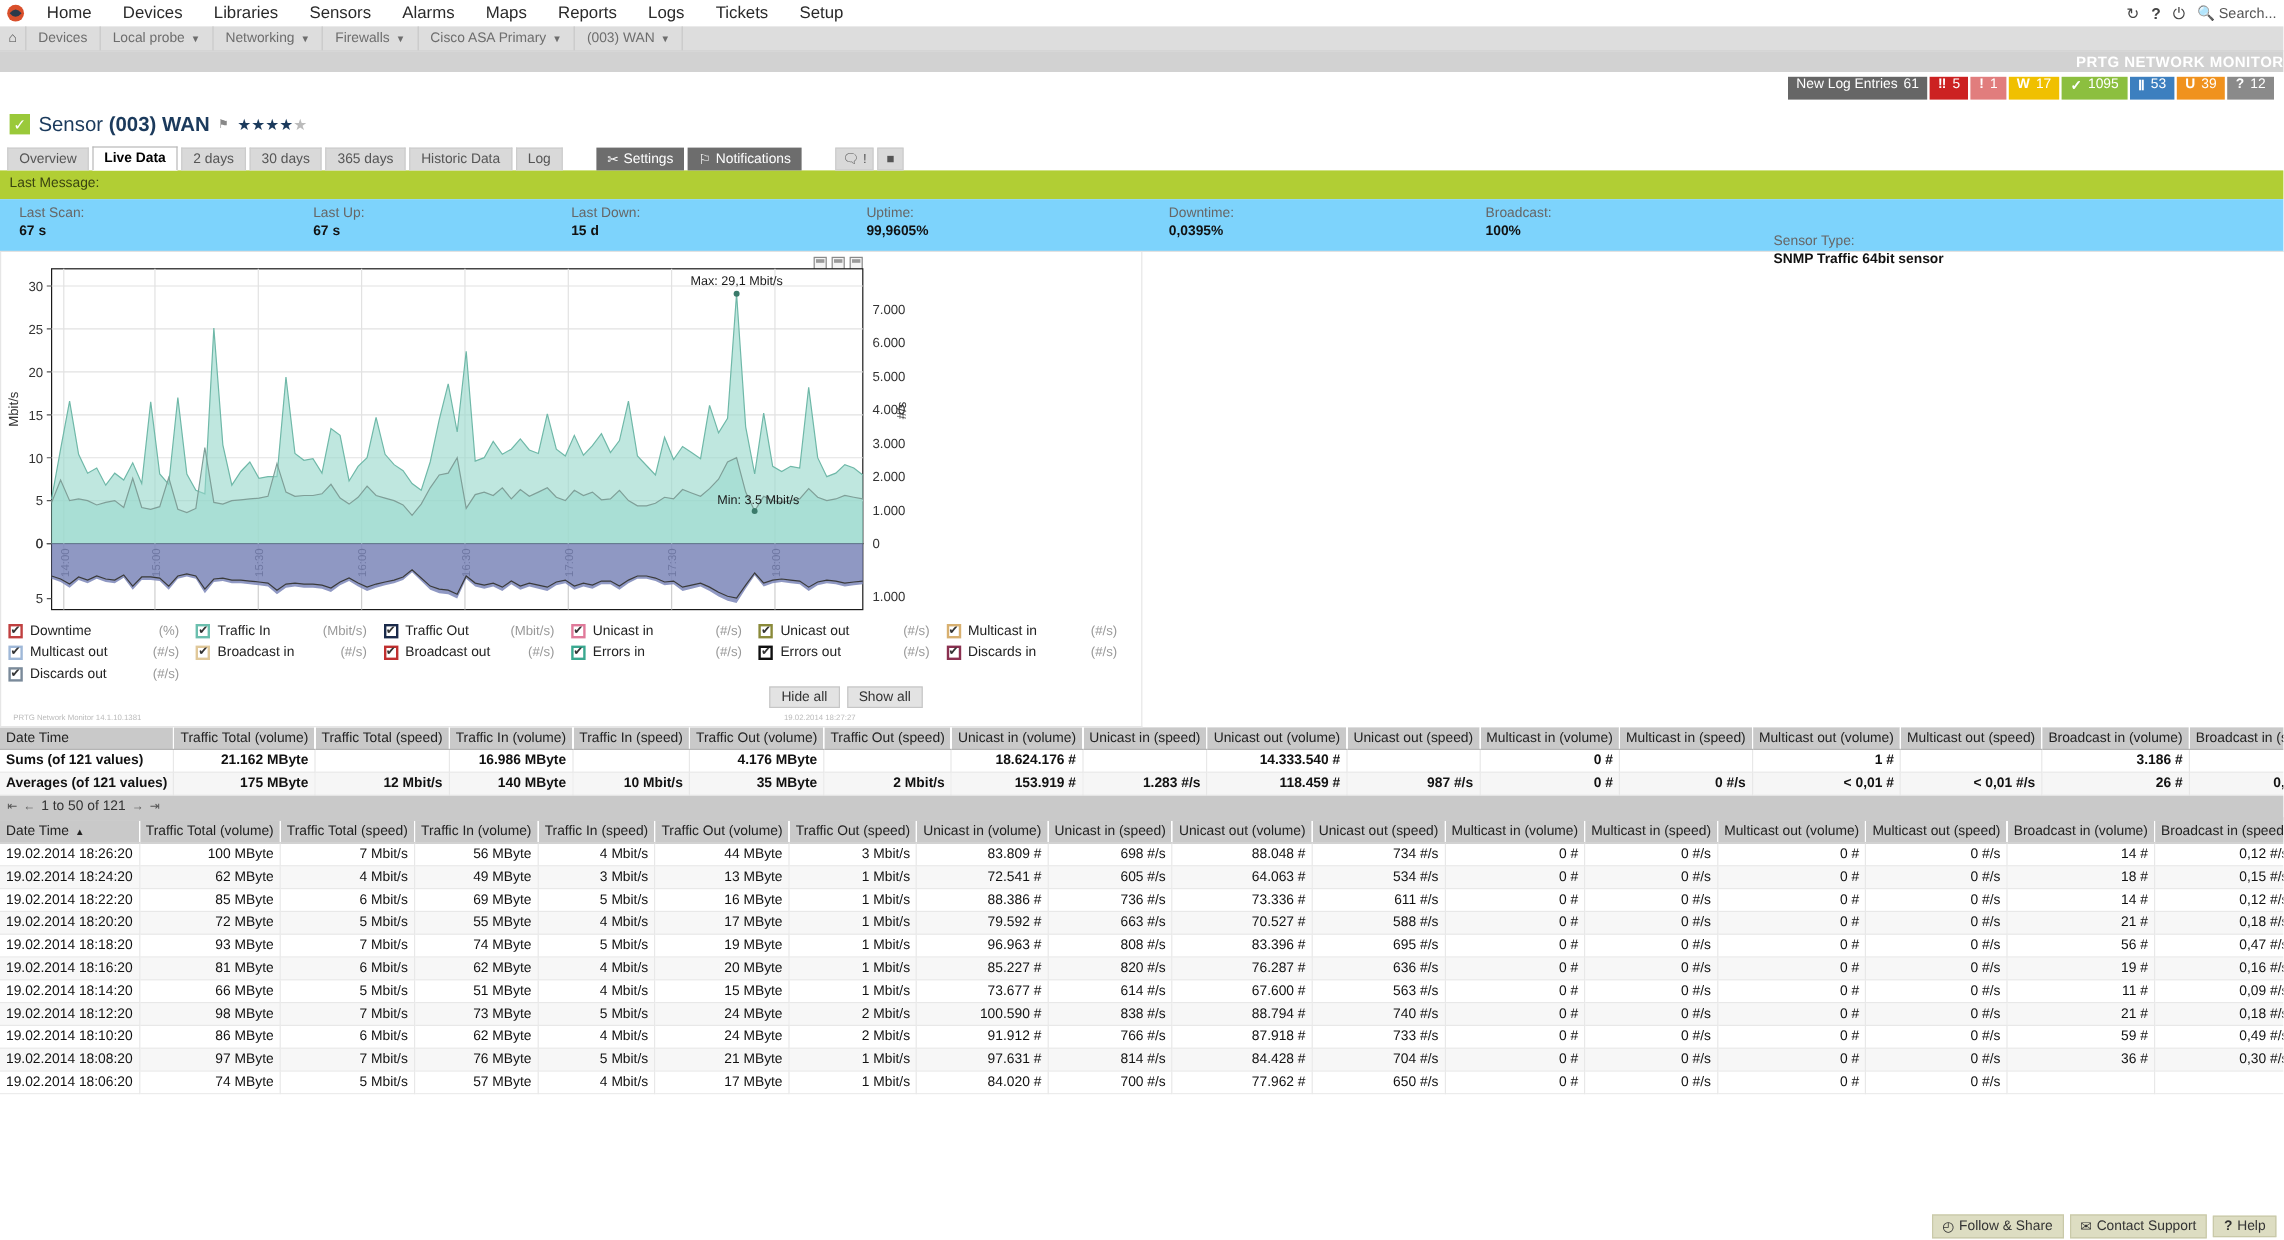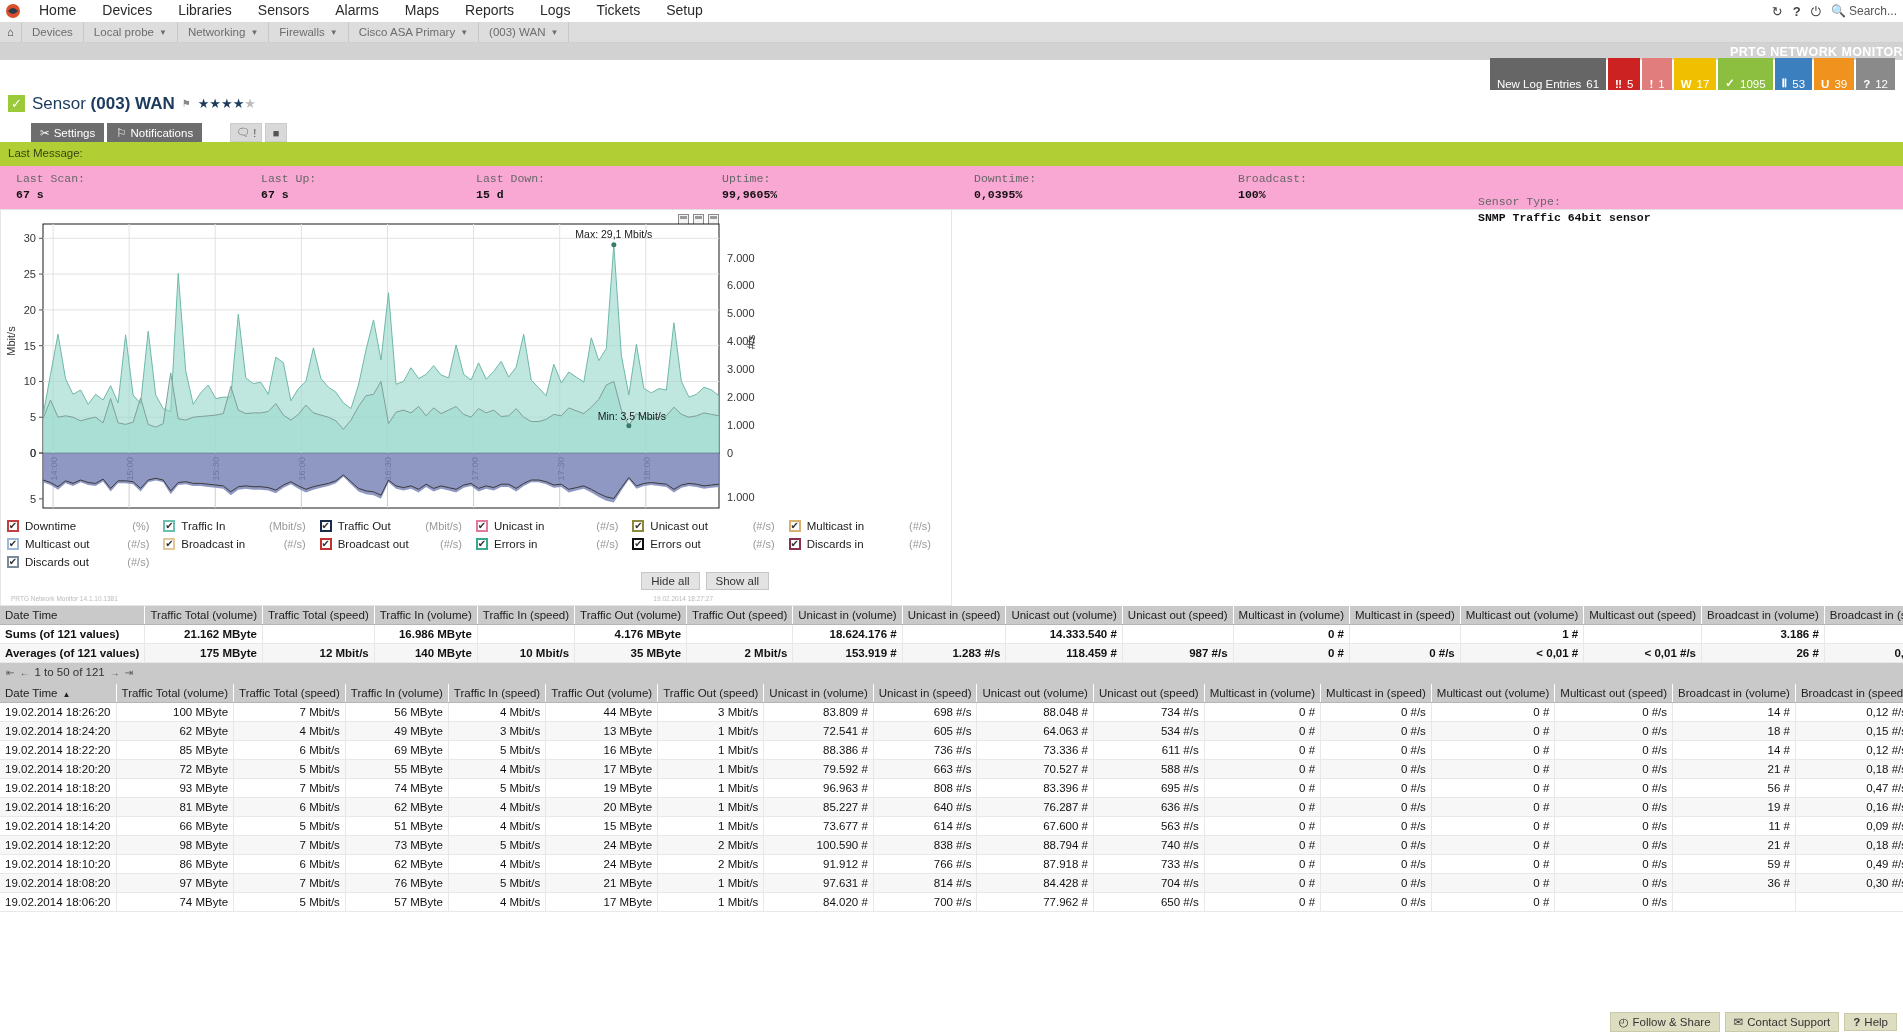--- a/index.html
+++ b/index.html
@@ -84,22 +84,22 @@
 
   
   .statusrow {
     height: 27px;
     background: #ffffff;
     display: flex; align-items: center; justify-content: flex-end;
     padding-right: 8px;
     gap: 2px;
   }
   .badge {
-    height: 32px;
-    display: flex; align-items: flex-end;
+    height: 19px;
+    display: flex; align-items: flex-start;
     padding: 0 7px;
     font-size: 11.5px;
     color: #fff;
     cursor: pointer;
     gap: 5px;
     white-space: nowrap;
   }
   .badge .bnum { font-weight: normal; }
   .badge-log { background: #666666; }
   .badge-down { background: #cc2222; }
@@ -185,26 +185,25 @@
   
   .lastmsg {
     background: #b1ce34;
     padding: 5px 8px 7px 8px;
   }
   .lastmsg-label { font-size: 11.5px; color: #3a4410; }
   .lastmsg-value { font-size: 16px; font-weight: bold; color: #1a1a1a; margin-top: 2px; }
 
   
   .infostrip {
-    background: #f9a8d4;
+    background: #7dd3fc;
     height: 44px;
     display: flex;
     align-items: center;
     border-bottom: 1px solid #e2e2e2;
-    font-family: Liberation Mono, monospace;
   }
   .info-cell { padding-left: 8px; }
   .info-label { font-size: 11.5px; color: #666; }
   .info-value { font-size: 11.5px; color: #111; font-weight: bold; margin-top: 3px; }
 
   
   .chart-panel {
     width: 952px;
     background: #ffffff;
     border: 1px solid #e6e6e6;
@@ -448,20 +447,29 @@
   <span class="status-check">✓</span>
   <span class="sensor-title">
     <span>Sensor</span>
     <b>(003) WAN</b>
   </span>
   <span class="flagicon">⚑</span>
   <span class="stars" id="stars"><span>★</span><span>★</span><span>★</span><span>★</span><span class="off">★</span></span>
 </div>
 
 <div class="tabs-row">
+  <div id="tabs" style="display:flex; align-items:flex-end; gap:3px;">
+      <div class="tab">Overview</div>
+      <div class="tab active">Live Data</div>
+      <div class="tab">2 days</div>
+      <div class="tab">30 days</div>
+      <div class="tab">365 days</div>
+      <div class="tab">Historic Data</div>
+      <div class="tab">Log</div>
+    </div>
   <div class="tab-spacer"></div>
   <div class="tab-dark">
     <span>✂</span>
     <span>Settings</span>
   </div>
   <div class="tab-dark">
     <span>⚐</span>
     <span>Notifications</span>
   </div>
   <div class="tab-spacer"></div>
@@ -901,21 +909,21 @@
         </tr>
         <tr class="datarow">
           <td class="first">19.02.2014 18:16:20</td>
           <td>81 MByte</td>
           <td>6 Mbit/s</td>
           <td>62 MByte</td>
           <td>4 Mbit/s</td>
           <td>20 MByte</td>
           <td>1 Mbit/s</td>
           <td>85.227 #</td>
-          <td>640 #/s</td>
+          <td>820 #/s</td>
           <td>76.287 #</td>
           <td>636 #/s</td>
           <td>0 #</td>
           <td>0 #/s</td>
           <td>0 #</td>
           <td>0 #/s</td>
           <td>19 #</td>
           <td>0,16 #/s</td>
         </tr>
         <tr class="datarow">

